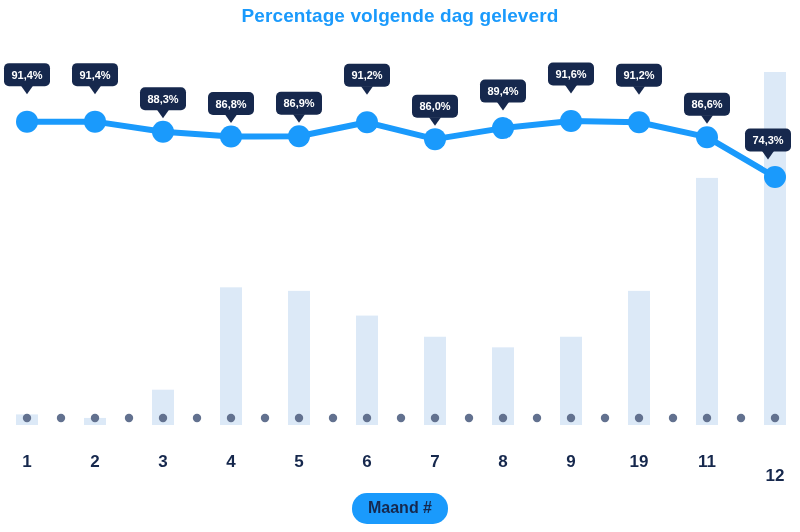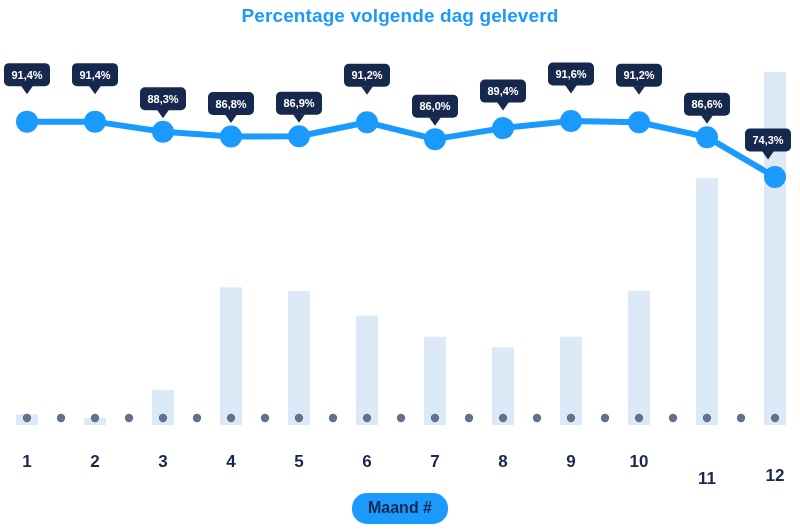--- a/index.html
+++ b/index.html
@@ -206,20 +206,20 @@
   <div class="axis-label-row" id="axis-ticks">
       <div class="axis-tick" style="left: 27px;">1</div>
       <div class="axis-tick" style="left: 95px;">2</div>
       <div class="axis-tick" style="left: 163px;">3</div>
       <div class="axis-tick" style="left: 231px;">4</div>
       <div class="axis-tick" style="left: 299px;">5</div>
       <div class="axis-tick" style="left: 367px;">6</div>
       <div class="axis-tick" style="left: 435px;">7</div>
       <div class="axis-tick" style="left: 503px;">8</div>
       <div class="axis-tick" style="left: 571px;">9</div>
-      <div class="axis-tick" style="left: 639px;">10</div>
-      <div class="axis-tick" style="left: 707px; margin-top: 17px;">11</div>
+      <div class="axis-tick" style="left: 639px;">19</div>
+      <div class="axis-tick" style="left: 707px;">11</div>
       <div class="axis-tick" style="left: 775px; margin-top: 14px;">12</div>
     </div>
 
   <div class="axis-name-badge">Maand #</div>
 
 </div>
 
 </body></html>

